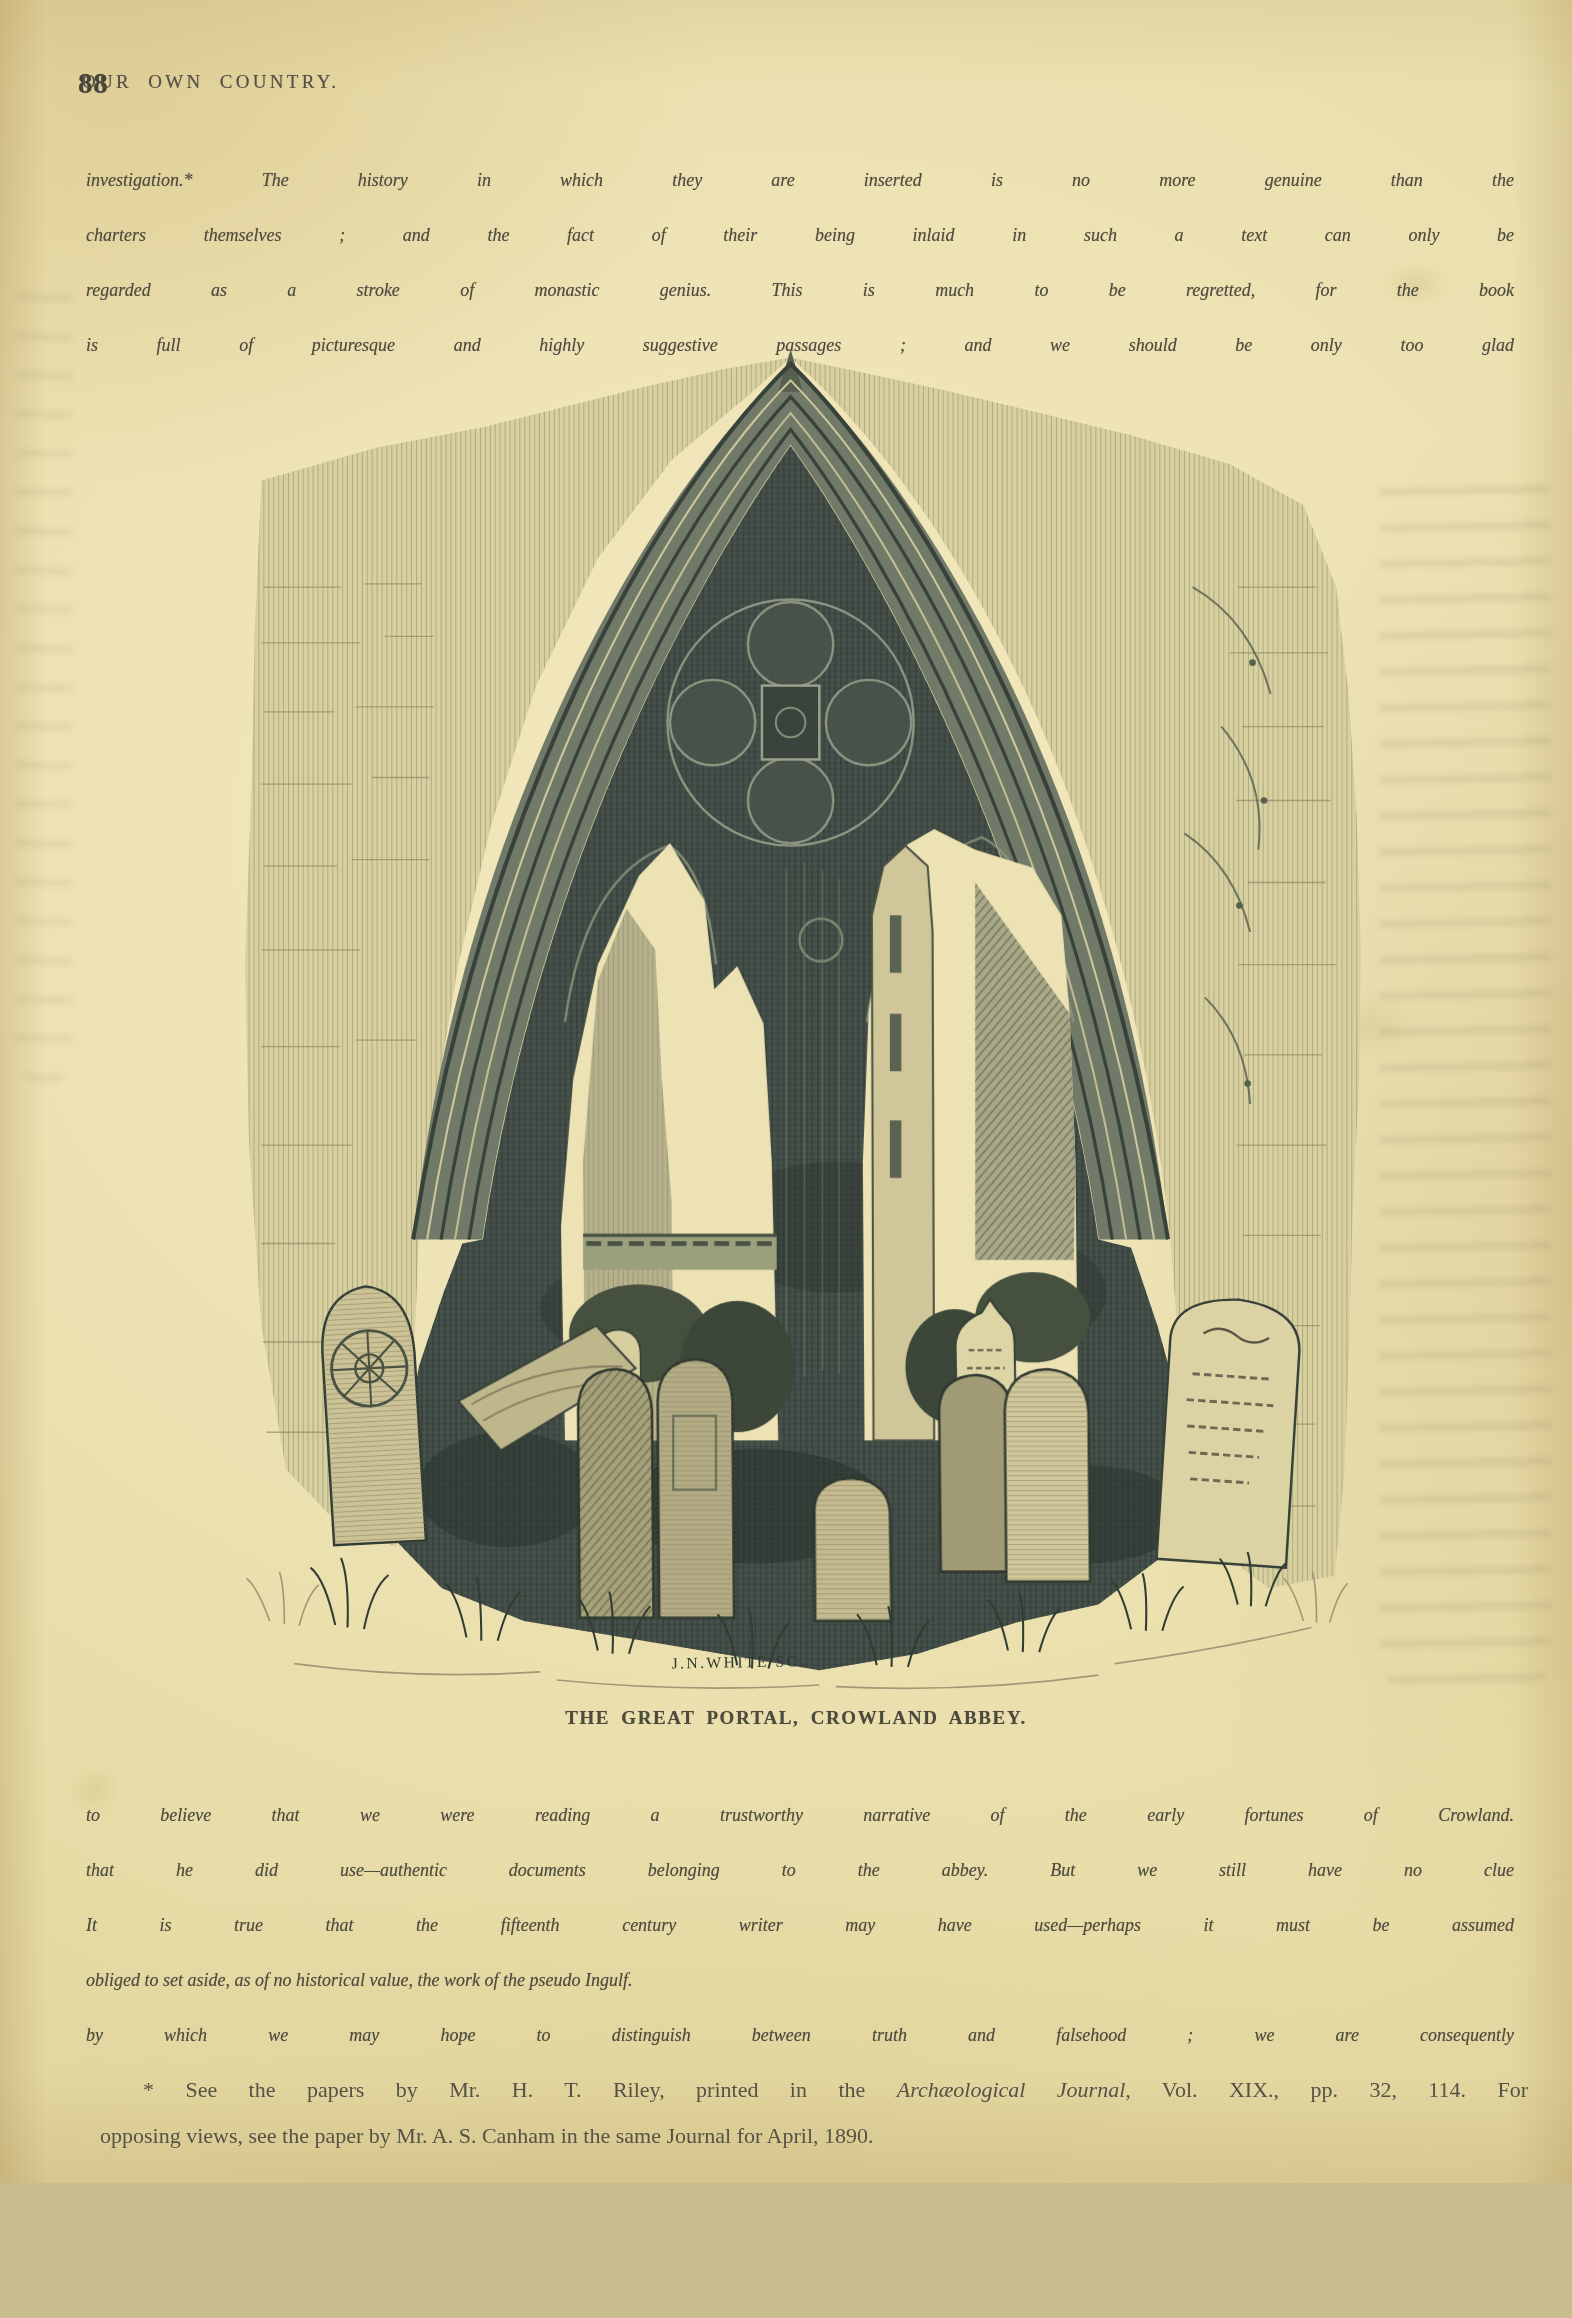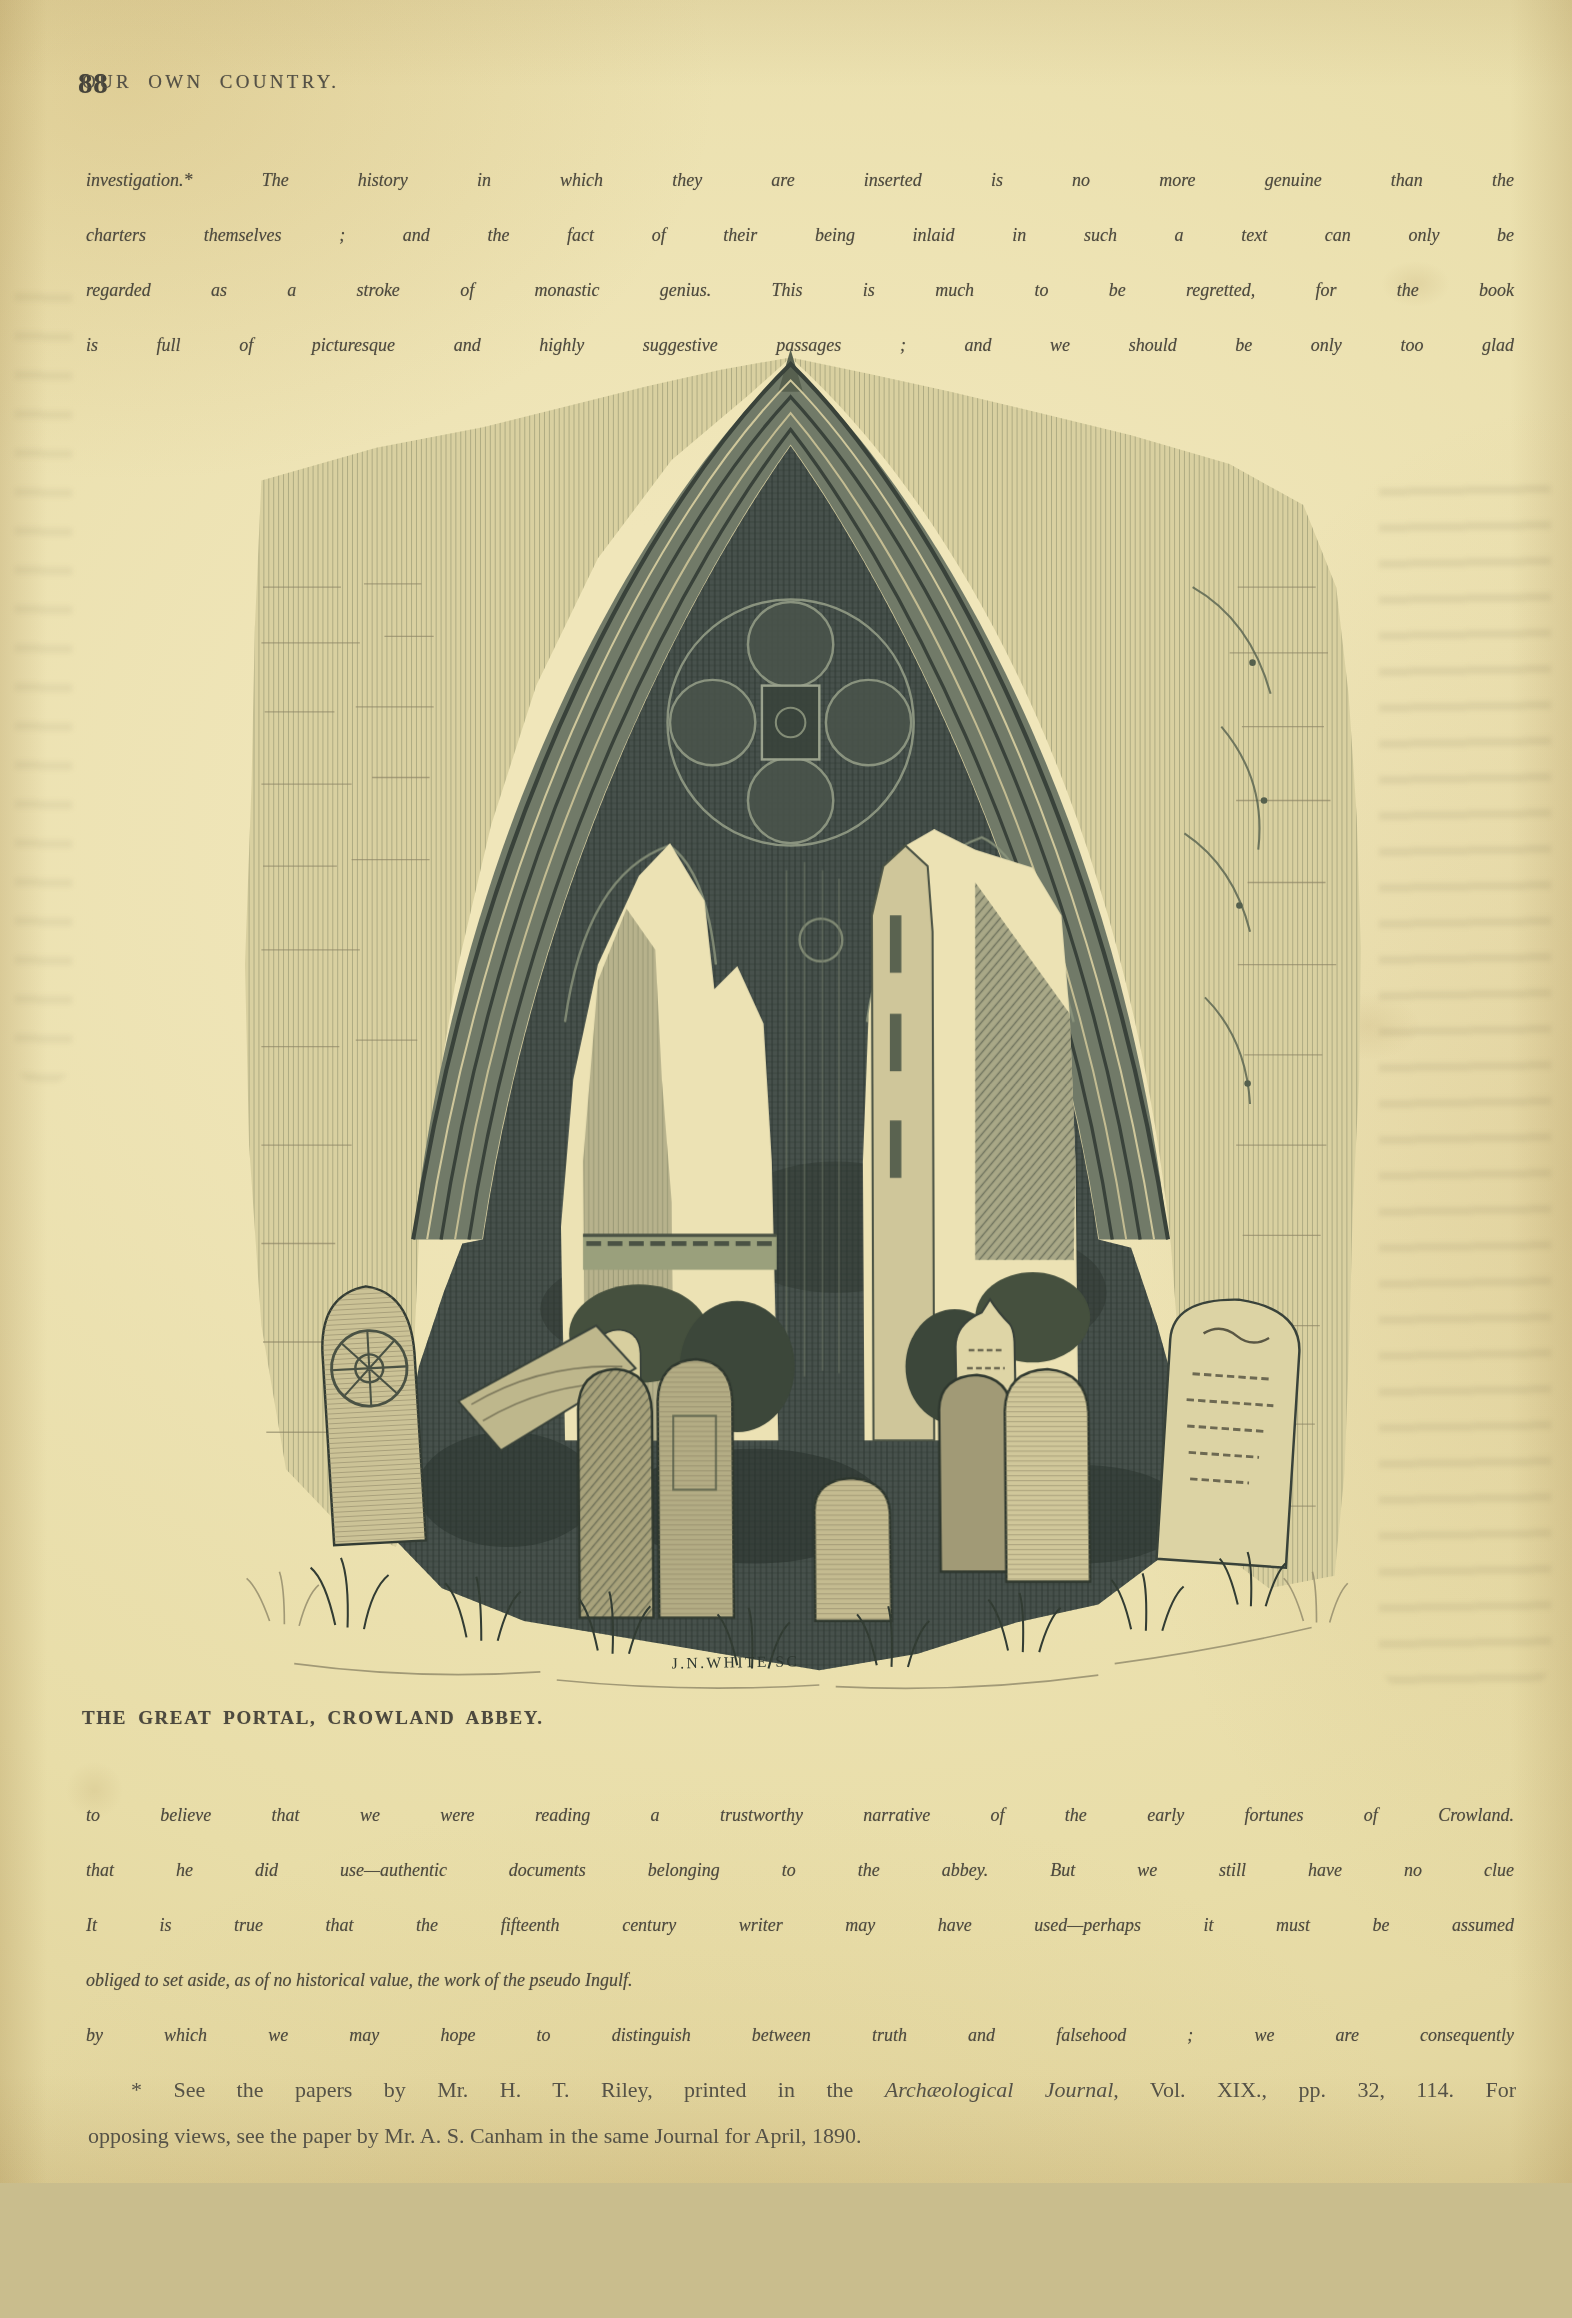--- a/index.html
+++ b/index.html
@@ -22,23 +22,23 @@
       radial-gradient(1231px 739px at 45% 102%, rgba(196,170,105,.16), transparent 60%),
       radial-gradient(2134px 1806px at 50% 38%, #f0e6ba 18%, #e8dda8 62%, #dccd94 100%);
   }
   .ink{color:#4e4b40;text-shadow:0 0 0.8px rgba(70,64,44,.45);}
   .pagenum{position:absolute;left:78px;top:67px;font-size:29px;font-weight:700;color:#45433a;letter-spacing:0.8px;}
   .running-header{position:absolute;left:82px;top:71px;width:1428px;text-align:left;
     font-size:19px;letter-spacing:3.3px;color:#545147;word-spacing:8.2px;}
   .para{position:absolute;left:86px;width:1428px;font-size:18px;font-style:italic;}
   .tline{height:55px;line-height:55px;text-align:justify;text-align-last:justify;-moz-text-align-last:justify;white-space:nowrap;}
   .tline.last{text-align-last:left;white-space:normal;}
-  .caption{position:absolute;left:82px;top:1707px;width:1428px;text-align:left;
+  .caption{position:absolute;left:82px;top:1707px;width:1428px;text-align:center;
     font-size:19px;font-weight:700;letter-spacing:1.6px;color:#4c493e;word-spacing:4.9px;}
-  .footnote{position:absolute;left:88px;top:2067px;width:1428px;font-size:22px;color:#555247;}
+  .footnote{position:absolute;left:100px;top:2067px;width:1428px;font-size:22px;color:#555247;}
   .fline{height:46px;line-height:46px;text-align:justify;text-align-last:justify;white-space:nowrap;}
   .fline.first{text-indent:43px;}
   .fline.last{text-align-last:left;white-space:normal;}
   .fl-italic{font-style:italic;}
   .engraving{position:absolute;left:212px;top:341px;width:1149px;height:1362px;}
   .bleed{position:absolute;pointer-events:none;filter:blur(2.5px);}
   .bleed.right{left:1379px;top:460px;width:172px;height:1231px;
     background:repeating-linear-gradient(179deg, transparent 0 28px, rgba(110,100,68,.10) 28px 36px);border-radius:33px;}
   .bleed.left{left:14.8px;top:263px;width:57px;height:821px;
     background:repeating-linear-gradient(181deg, transparent 0 31px, rgba(110,100,68,.08) 31px 39px);border-radius:24.6px;}

